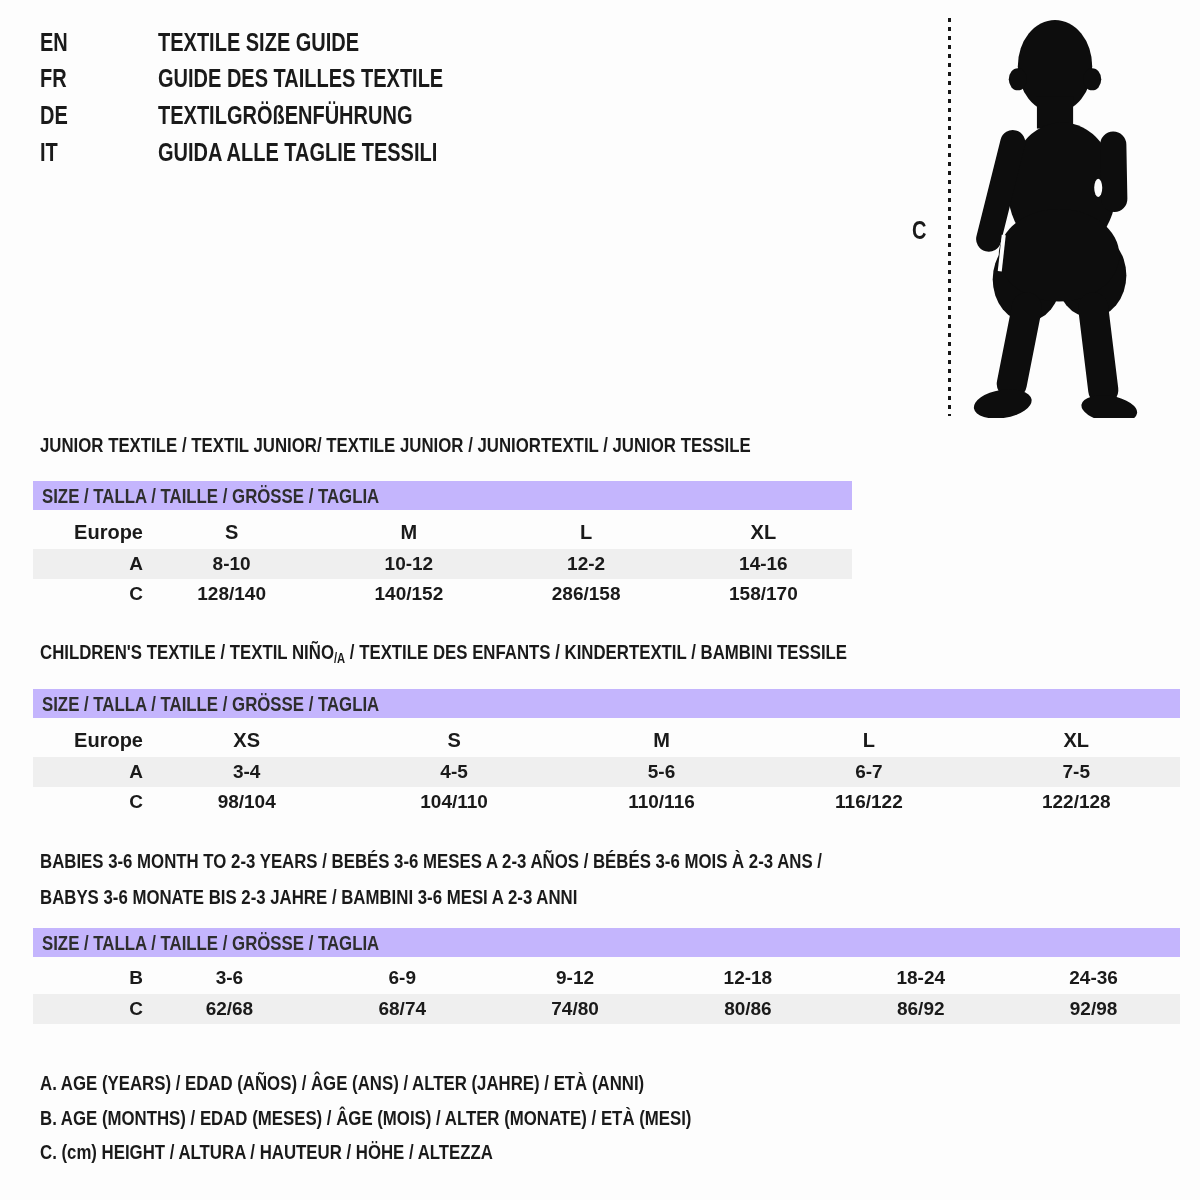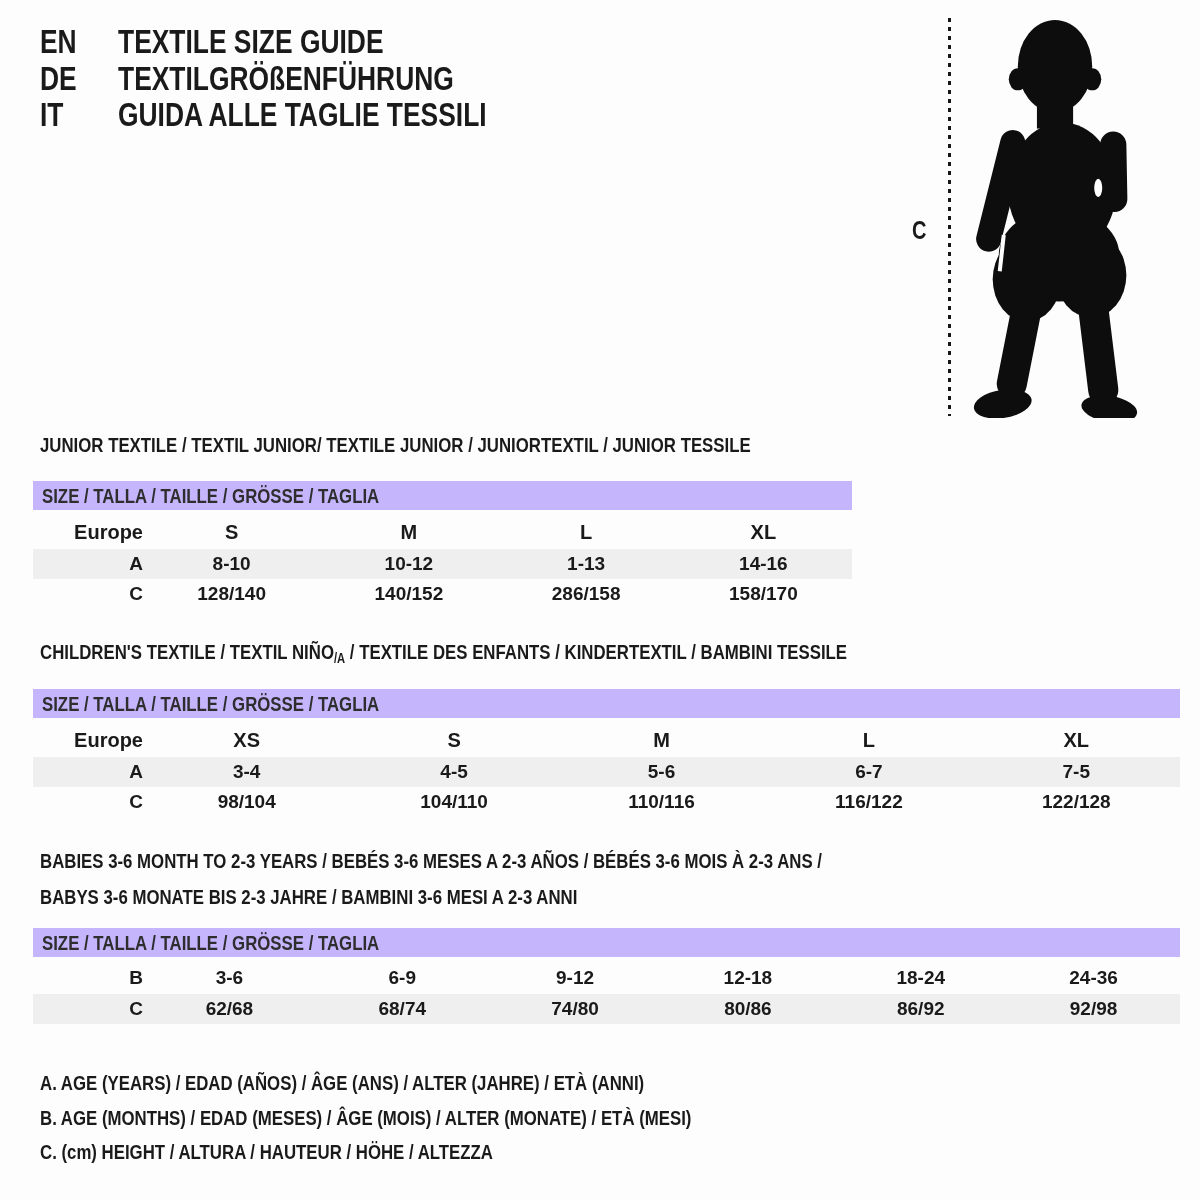--- a/index.html
+++ b/index.html
@@ -7,21 +7,21 @@
     position:relative;width:1200px;height:1200px;overflow:hidden;
     background:#fdfdfd;color:#1a1a1a;
     font-family:"Liberation Sans", sans-serif;
     -webkit-font-smoothing:antialiased;
   }
   
   .cond{display:inline-block;transform:scaleX(.8);transform-origin:0 50%;white-space:nowrap;}
 
   
   .lang-list{position:absolute;left:40px;top:24px;}
-  .lang-row{display:flex;align-items:center;height:36.6px;font-size:33px;font-weight:700;}
+  .lang-row{display:flex;align-items:center;height:36.6px;font-size:25px;font-weight:700;gap:40px;}
   .lang-code{width:78px;}
 
   
   .figure-line{
     position:absolute;left:948px;top:18px;width:3px;height:398px;
     background:repeating-linear-gradient(180deg,#161616 0 4px,transparent 4px 9px);
   }
   .figure-label{position:absolute;left:912px;top:216px;font-size:25px;font-weight:700;}
   .figure-svg{position:absolute;left:966px;top:16px;}
 
@@ -56,20 +56,24 @@
 </style>
 </head>
 <body>
 
 <div class="page">
 
   <div class="lang-list">
     <div class="lang-row">
       <span class="lang-code"><span class="cond">EN</span></span>
       <span class="cond">TEXTILE SIZE GUIDE</span>
+    </div>
+    <div class="lang-row">
+      <span class="lang-code"><span class="cond">FR</span></span>
+      <span class="cond">GUIDE DES TAILLES TEXTILE</span>
     </div>
     <div class="lang-row">
       <span class="lang-code"><span class="cond">DE</span></span>
       <span class="cond">TEXTILGRÖßENFÜHRUNG</span>
     </div>
     <div class="lang-row">
       <span class="lang-code"><span class="cond">IT</span></span>
       <span class="cond">GUIDA ALLE TAGLIE TESSILI</span>
     </div>
   </div>
@@ -108,21 +112,21 @@
       <span class="cell rlabel">Europe</span>
       <span class="cell">S</span>
       <span class="cell">M</span>
       <span class="cell">L</span>
       <span class="cell">XL</span>
     </div>
     <div class="trow junior-grid data-row shaded">
       <span class="cell rlabel">A</span>
       <span class="cell">8-10</span>
       <span class="cell">10-12</span>
-      <span class="cell">1-13</span>
+      <span class="cell">12-2</span>
       <span class="cell">14-16</span>
     </div>
     <div class="trow junior-grid data-row">
       <span class="cell rlabel">C</span>
       <span class="cell">128/140</span>
       <span class="cell">140/152</span>
       <span class="cell">286/158</span>
       <span class="cell">158/170</span>
     </div>
   </div>

